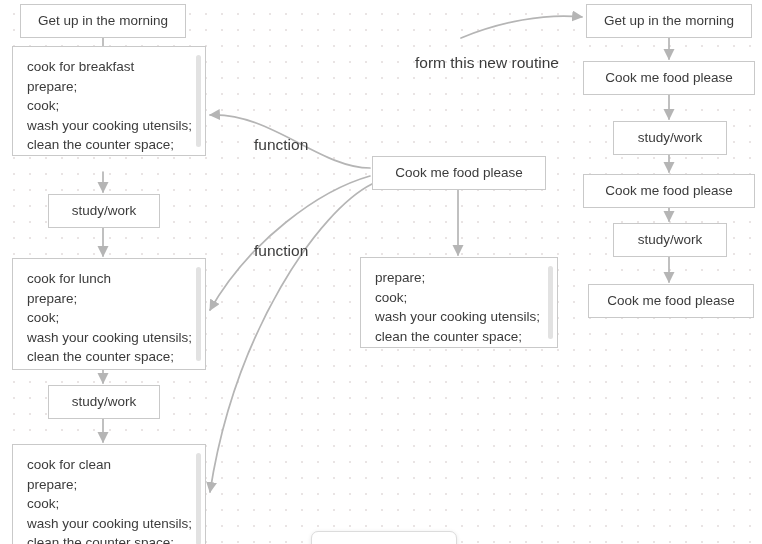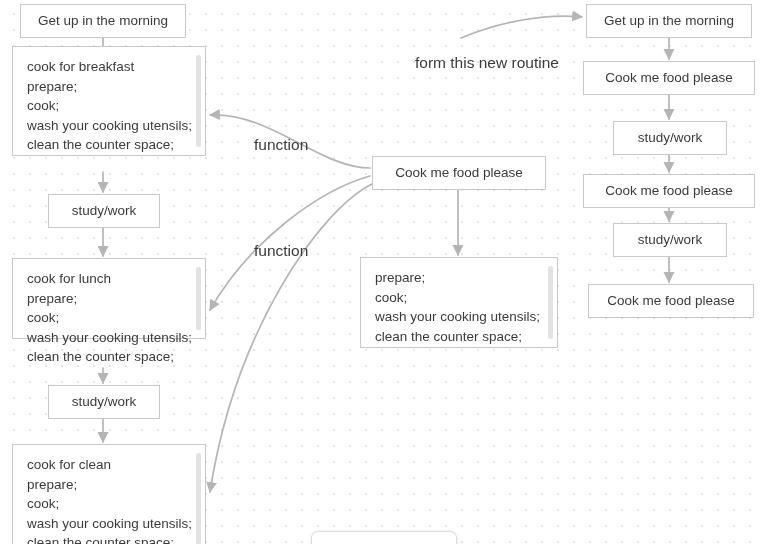--- a/index.html
+++ b/index.html
@@ -129,21 +129,21 @@
       <span class="line">cook;</span>
       <span class="line">wash your cooking utensils;</span>
       <span class="line">clean the counter space;</span>
       <span class="scroll-rail"></span>
   </div>
 
   <div class="node center" style="left: 48px; top: 194px; width: 112px; height: 34px; border-color: rgb(201, 201, 201); color: rgb(59, 59, 59);">
     <span>study/work</span>
   </div>
 
-  <div class="node block" style="left: 12px; top: 258px; width: 194px; height: 81px; border-color: rgb(201, 201, 201); color: rgb(59, 59, 59);">
+  <div class="node block" style="left: 12px; top: 258px; width: 194px; height: 112px; border-color: rgb(201, 201, 201); color: rgb(59, 59, 59);">
     <span class="line">cook for lunch</span>
       <span class="line">prepare;</span>
       <span class="line">cook;</span>
       <span class="line">wash your cooking utensils;</span>
       <span class="line">clean the counter space;</span>
       <span class="scroll-rail"></span>
   </div>
 
   <div class="node center" style="left: 48px; top: 385px; width: 112px; height: 34px; border-color: rgb(201, 201, 201); color: rgb(59, 59, 59);">
     <span>study/work</span>

